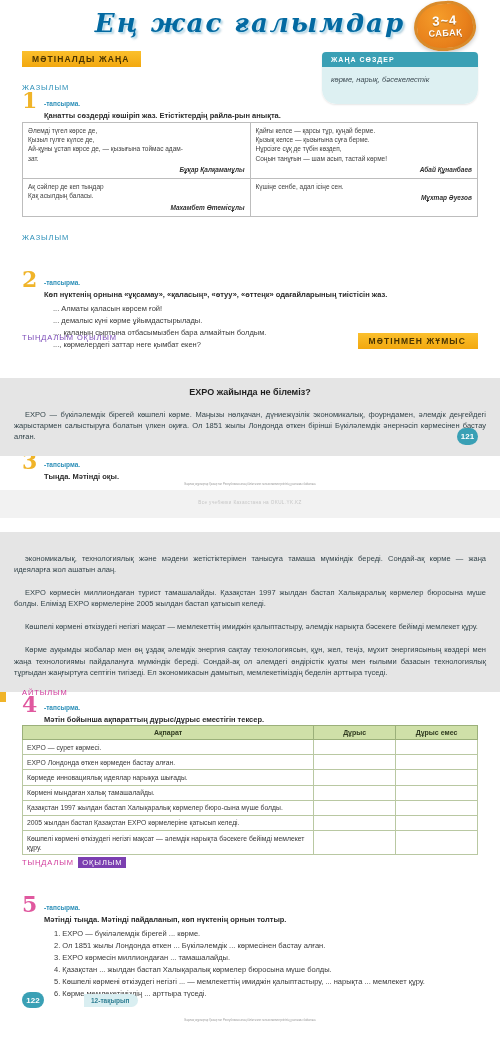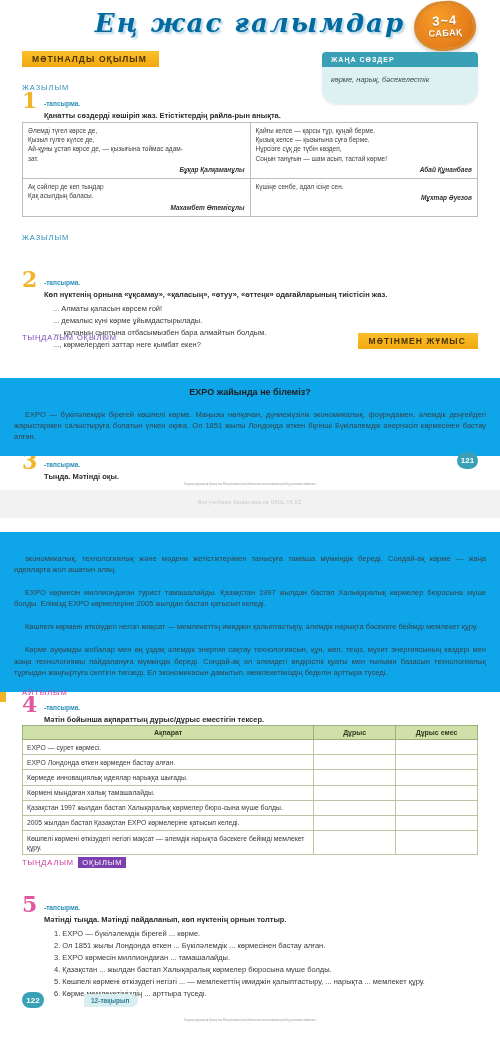--- a/index.html
+++ b/index.html
@@ -104,21 +104,21 @@
   }
   .author { display:block; text-align:right; font-style:italic; font-weight:bold; color:#2f2f2f; margin-top:2px; }
 
   
   ol.nlist, ul.plain { margin:3px 0 0 0; padding-left:15px; }
   ol.nlist li, ul.plain li { font-size:7.5px; color:#3a3a3a; line-height:1.6; }
   ul.plain { list-style:none; padding-left:9px; }
 
   
   .readpanel {
-    background:#0ea5e9;
+    background:#e5e5e5;
     padding:9px 14px 12px;
   }
   .readtitle { text-align:center; font-size:9px; font-weight:bold; color:#1e1e1e; margin-bottom:8px; }
   .readpanel p { margin:12px 0 2px; font-size:7.5px; color:#34454b; line-height:1.48; text-align:justify; text-indent:11px; }
 
   
   .pnum-right {
     position:absolute; right:22px;
     width:21px; height:17px; border-radius:9px;
     background:#3aa0b5; color:#fff;
@@ -176,21 +176,21 @@
 <div class="sheet" id="page-1">
 
   <div class="lesson-title">Ең  жас  ғалымдар</div>
 
   <div class="badge">
     <span class="l1">3~4</span>
     <span class="l2">САБАҚ</span>
   </div>
 
   <div class="inner" style="top:48px;">
-    <span class="band-yellow">МӘТІНАЛДЫ ОҚЫЛЫМ</span>
+    <span class="band-yellow">МӘТІНАЛДЫ ЖАҢА</span>
   </div>
 
   <div class="newwords">
     <div class="hd">ЖАҢА СӨЗДЕР</div>
     <div class="bd">көрме, нарық, бәсекелестік</div>
   </div>
 
   <div class="inner" style="top:76px;">
     <span class="skill skill-blue">ЖАЗЫЛЫМ</span>
   </div>
@@ -262,21 +262,21 @@
     <span class="tasknum">3</span>
     <span class="tasklabel">-тапсырма.</span>
     <div class="taskinstr">Тыңда. Мәтінді оқы.</div>
   </div>
 
   <div style="position:absolute; left:0; right:0; top:378px;" class="readpanel">
     <div class="readtitle">EXPO жайында не білеміз?</div>
     <p>EXPO — бүкіләлемдік бірегей көшпелі көрме. Маңызы нөлқачан, дүниежүзілік экономикалық, фоурндамен, әлемдік деңгейдегі жарыстармен салыстыруға болатын үлкен оқиға. Ол 1851 жылы Лондонда өткен бірінші Бүкіләлемдік әнернәсіп көрмесінен бастау алған.</p>
   </div>
 
-  <div class="pnum-right" style="top:452px;">121</div>
+  <div class="pnum-right" style="top:428px;">121</div>
 
   <div class="microcredit" style="bottom:4px;">Барлық оқулықтар Қазақстан Республикасының білім және ғылым министрлігінің ұсынымы бойынша</div>
 </div>
 
 <div id="gap-band">
   <div class="watermark" style="top:10px;">Все учебники Казахстана на OKUL.YK.KZ</div>
 </div>
 
 <div class="sheet" id="page-2">
 

